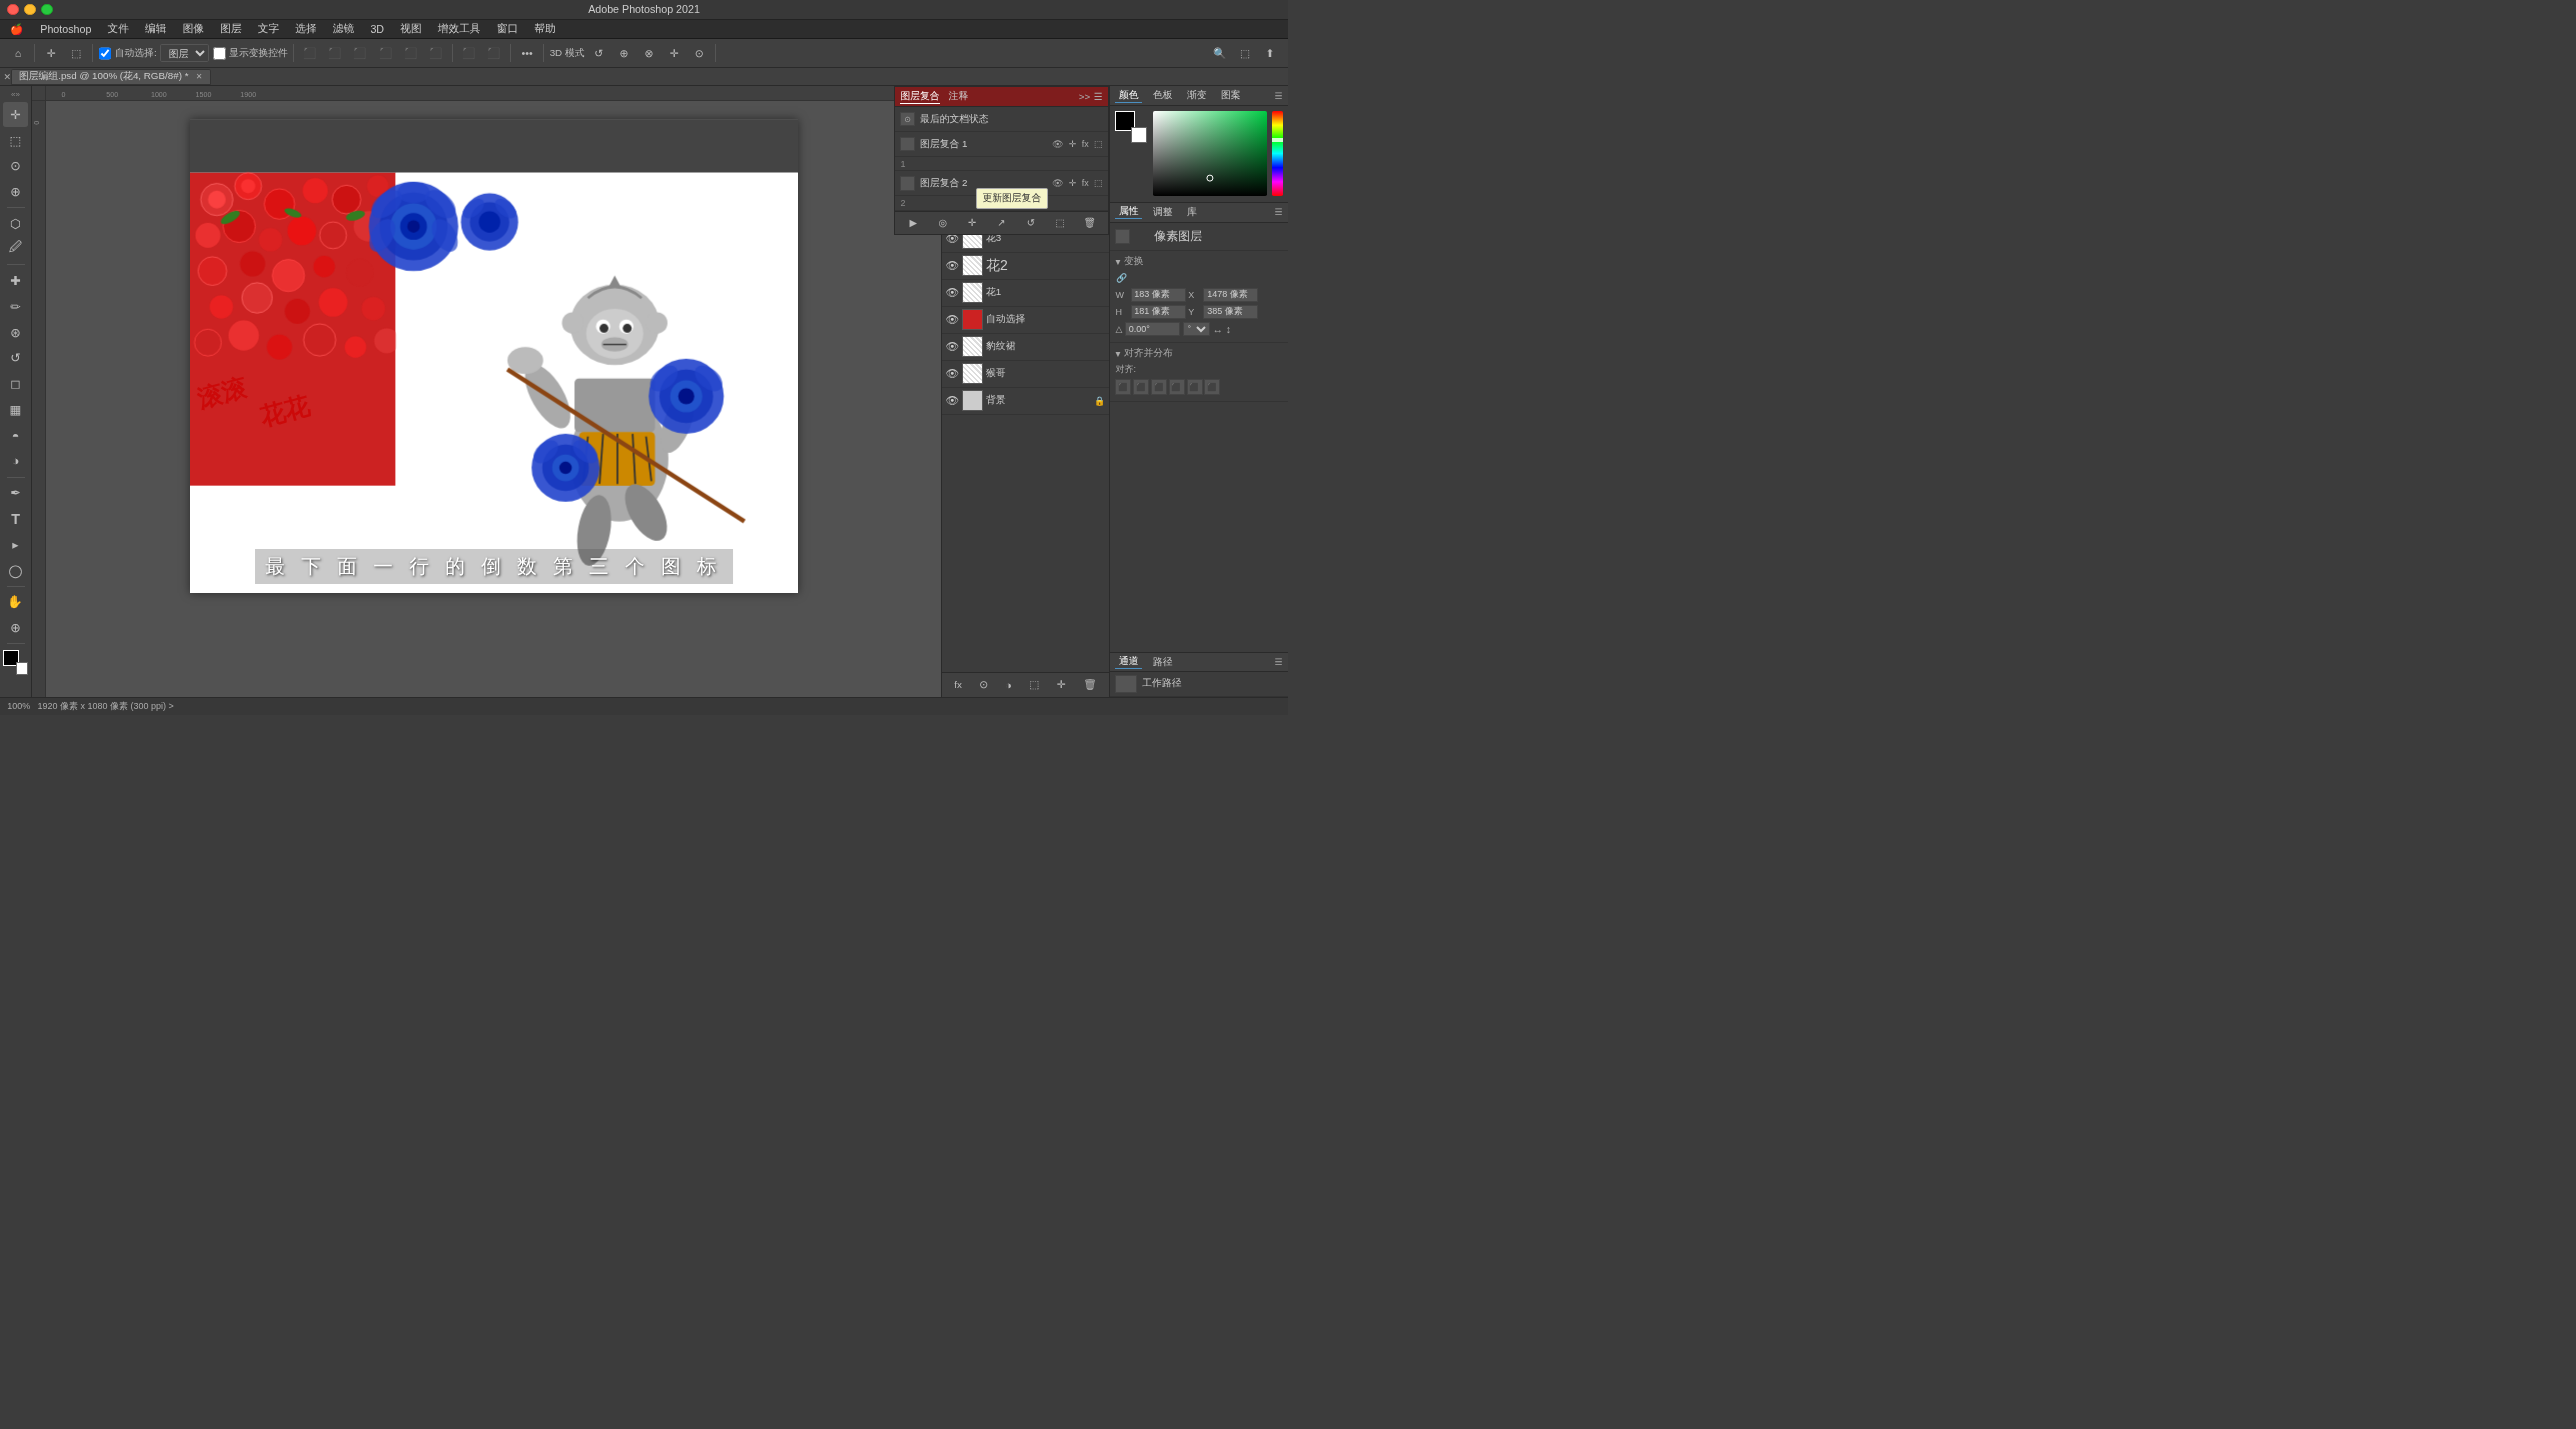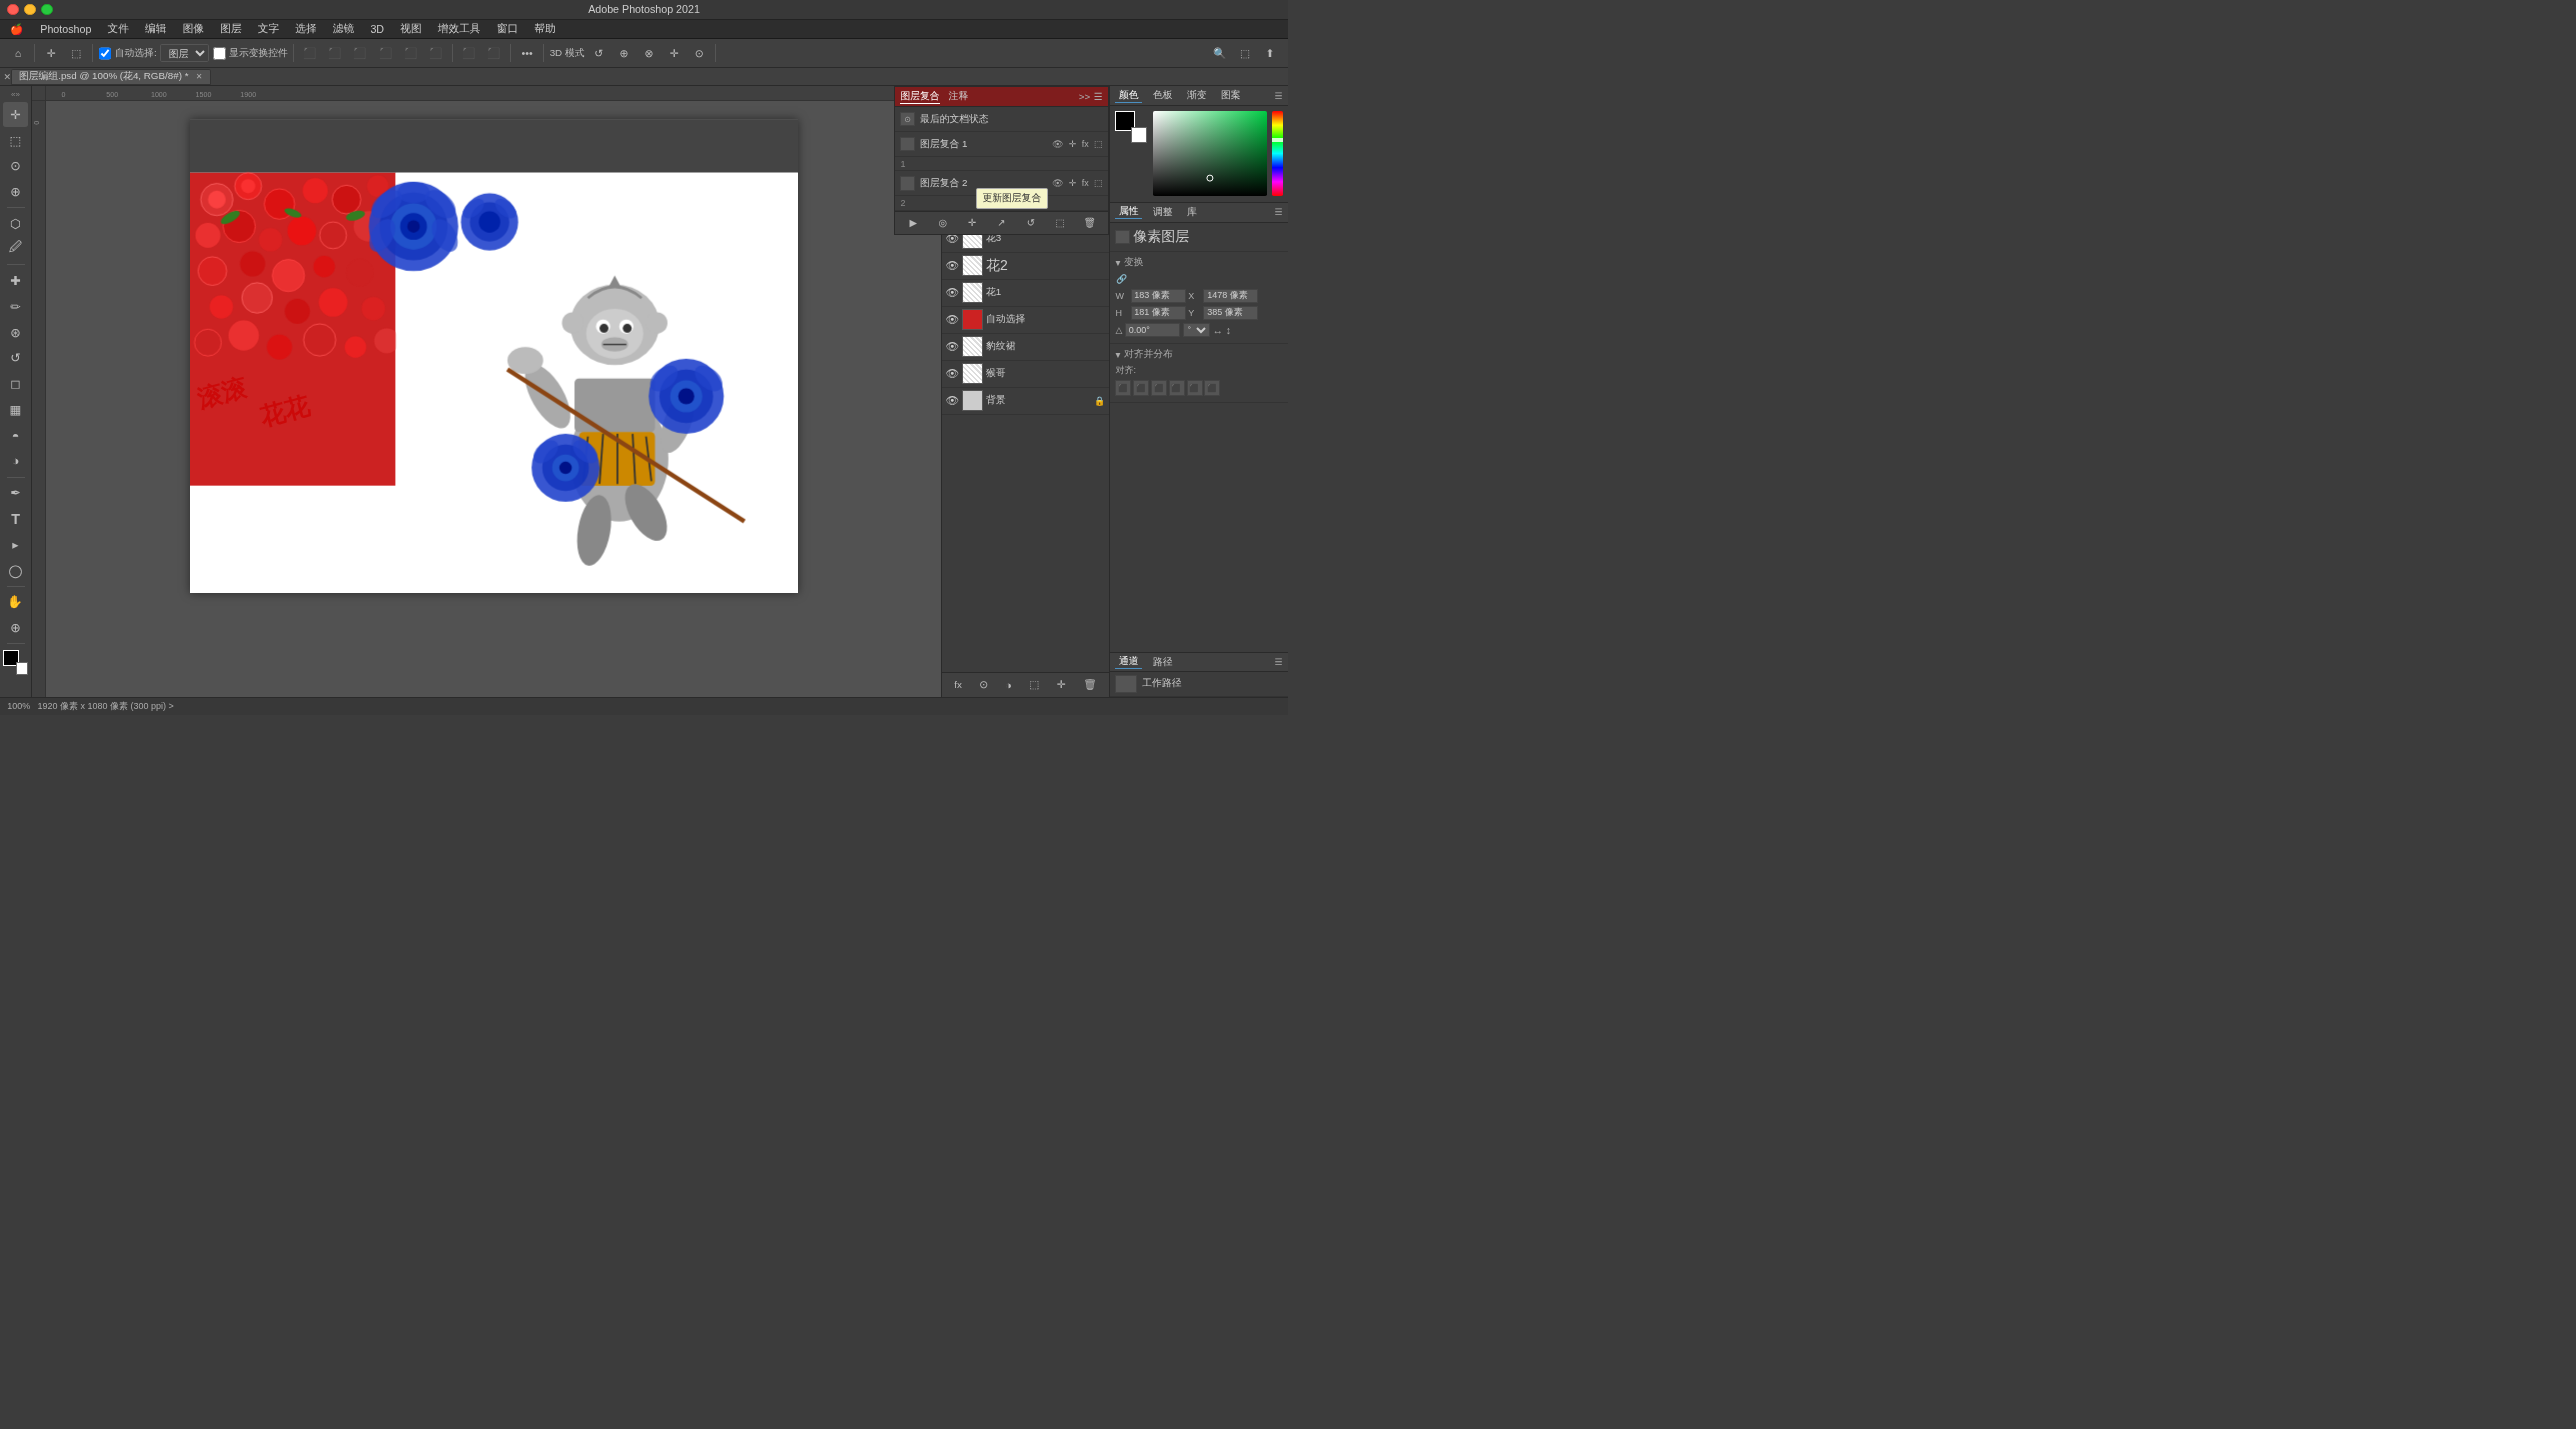--- a/index.html
+++ b/index.html
@@ -754,20 +754,21 @@
               <circle cx="0" cy="0" r="42" fill="#2244cc" opacity="0.9"></circle>
               <circle cx="0" cy="0" r="30" fill="#1133bb" opacity="0.8"></circle>
               <circle cx="0" cy="0" r="18" fill="#2255cc" opacity="0.9"></circle>
               <circle cx="0" cy="0" r="9" fill="#001188"></circle>
               <ellipse cx="-25" cy="-20" rx="18" ry="11" fill="#2244cc" opacity="0.7" transform="rotate(-40,-25,-20)"></ellipse>
               <ellipse cx="25" cy="-20" rx="18" ry="11" fill="#2244cc" opacity="0.7" transform="rotate(40,25,-20)"></ellipse>
             </g>
 
           </svg>
           
+          <div id="subtitle" style="position:absolute;bottom:9px;left:50%;transform:translateX(-50%);font-size:19.7px;color:white;letter-spacing:5.4px;white-space:nowrap;text-shadow:0.9px 0.9px 2.7px rgba(0,0,0,0.8);background:rgba(80,80,80,0.3);padding:3.6px 10.7px;">最 下 面 一 行 的 倒 数 第 三 个 图 标</div>
         </div>
       </div>
     </div>
   </div>
 
   <div id="layers-panel" style="width:168px;background:#3c3c3c;border-left:0.9px solid #2a2a2a;display:flex;flex-direction:column;">
     <div id="layers-header" style="height:21.5px;background:#404040;display:flex;align-items:center;justify-content:space-between;padding:0 5.4px;border-bottom:0.9px solid #2a2a2a;">
       <div style="display:flex;align-items:center;gap:3.6px;">
         <span style="font-size:9px;color:#888;cursor:pointer;">✕</span>
         <span style="font-size:9.8px;color:#ccc;font-weight:bold;">图层</span>
@@ -960,21 +961,21 @@
       <span class="panel-tab active">属性</span>
       <span class="panel-tab">调整</span>
       <span class="panel-tab">库</span>
       <span style="margin-left:auto;font-size:9px;color:#aaa;cursor:pointer;">☰</span>
     </div>
 
     <div id="props-content" style="flex:1;overflow-y:auto;">
 
       <div class="props-section" style="padding:5.4px;border-bottom:0.9px solid #333;display:flex;align-items:center;gap:3.6px;">
         <div style="width:14.3px;height:14.3px;background:#555;border:0.9px solid #444;"></div>
-        <span style="font-size:14px;color:#ccc;">像素图层</span>
+        <span style="font-size:12px;color:#ccc;margin-left:21px;">像素图层</span>
       </div>
 
       <div class="props-section" style="padding:3.6px 5.4px;border-bottom:0.9px solid #333;">
         <div class="props-section-title" style="font-size:9.8px;color:#aaa;display:flex;align-items:center;gap:3.6px;margin-bottom:3.6px;">
           <span>▾</span>
           <span>变换</span>
         </div>
 
         <div style="display:flex;gap:3.6px;margin-bottom:3.6px;">
           <div style="width:12.5px;height:12.5px;display:flex;align-items:center;justify-content:center;font-size:9px;">🔗</div>

